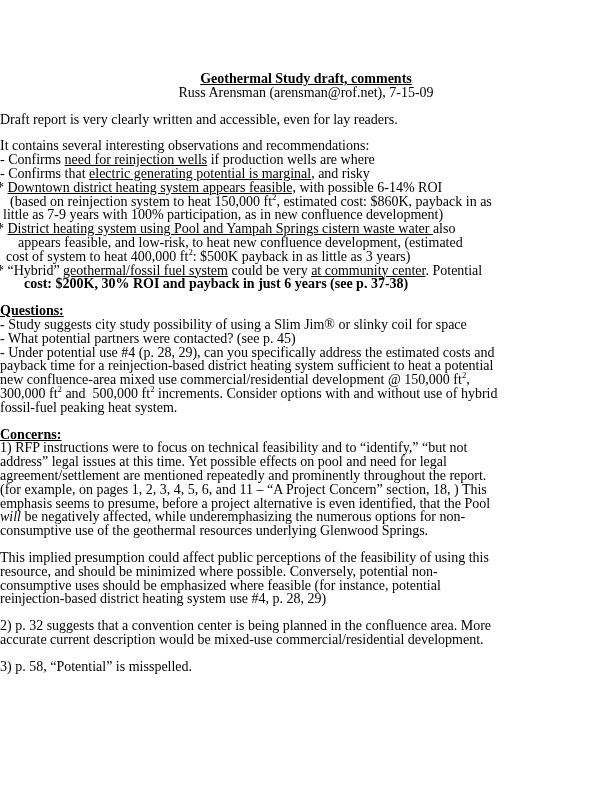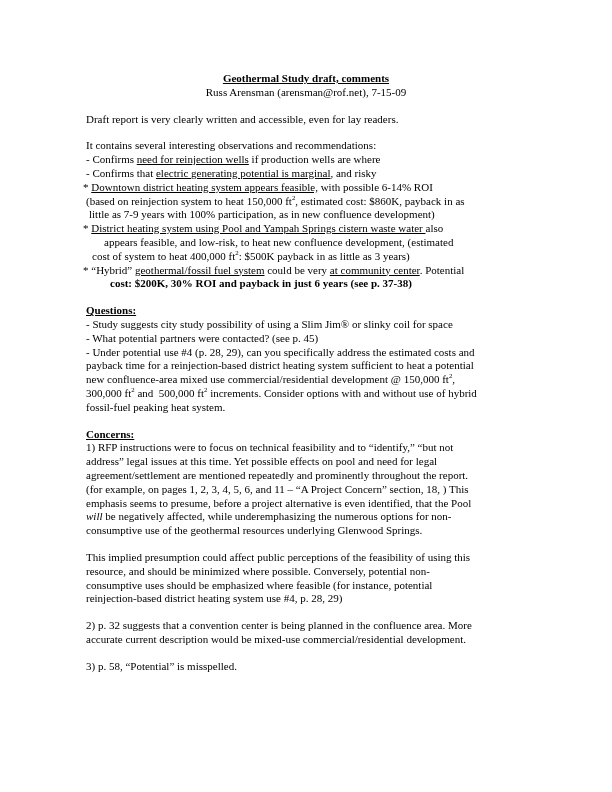--- a/index.html
+++ b/index.html
@@ -7,35 +7,34 @@
     padding: 0;
     background: #ffffff;
   }
   .page {
     position: relative;
     width: 612px;
     height: 792px;
     background: #ffffff;
     overflow: hidden;
     font-family: "Liberation Serif", "DejaVu Serif", serif;
-    font-size: 11px;
+    font-size: 14px;
     line-height: 13.8px;
     color: #000000;
     box-sizing: border-box;
     padding-top: 72px;
   }
   .header {
     text-align: center;
   }
   .header .title-text {
     font-weight: bold;
     text-decoration: underline;
   }
   .doc-body {
-    padding-left: 86px;
     padding-right: 10px;
   }
   .block {
     margin-top: 13px;
   }
   .line {
     white-space: pre;
   }
   .line sup {
     font-size: 0.62em;
@@ -56,21 +55,21 @@
   </div>
   <div class="doc-body">
       <div class="block">
         <div class="line"><span>Draft report is very clearly written and accessible, even for lay readers.</span></div>
       </div>
       <div class="block">
         <div class="line"><span>It contains several interesting observations and recommendations:</span></div>
         <div class="line"><span>- Confirms </span><span class="seg-u">need for reinjection wells</span><span> if production wells are where</span></div>
         <div class="line"><span>- Confirms that </span><span class="seg-u">electric generating potential is marginal</span><span>, and risky</span></div>
         <div class="line" style="margin-left: -3px;"><span>* </span><span class="seg-u">Downtown district heating system appears feasible,</span><span> with possible 6-14% ROI</span></div>
-        <div class="line" style="margin-left: 0;"><span>(based on reinjection system to heat 150,000 ft</span><sup>2</sup><span>, estimated cost: $860K, payback in as</span></div>
+        <div class="line" style="margin-left: 10px;"><span>(based on reinjection system to heat 150,000 ft</span><sup>2</sup><span>, estimated cost: $860K, payback in as</span></div>
         <div class="line" style="margin-left: 3px;"><span>little as 7-9 years with 100% participation, as in new confluence development)</span></div>
         <div class="line" style="margin-left: -3px;"><span>* </span><span class="seg-u">District heating system using Pool and Yampah Springs cistern waste water </span><span>also</span></div>
         <div class="line" style="margin-left: 18px;"><span>appears feasible, and low-risk, to heat new confluence development, (estimated</span></div>
         <div class="line" style="margin-left: 6px;"><span>cost of system to heat 400,000 ft</span><sup>2</sup><span>: $500K payback in as little as 3 years)</span></div>
         <div class="line" style="margin-left: -3px;"><span>* “Hybrid” </span><span class="seg-u">geothermal/fossil fuel system</span><span> could be very </span><span class="seg-u">at community center</span><span>. Potential</span></div>
         <div class="line" style="margin-left: 24px; font-weight: bold;"><span>cost: $200K, 30% ROI and payback in just 6 years (see p. 37-38)</span></div>
       </div>
       <div class="block">
         <div class="line"><span class="seg-u seg-b">Questions:</span></div>
         <div class="line"><span>- Study suggests city study possibility of using a Slim Jim® or slinky coil for space</span></div>

